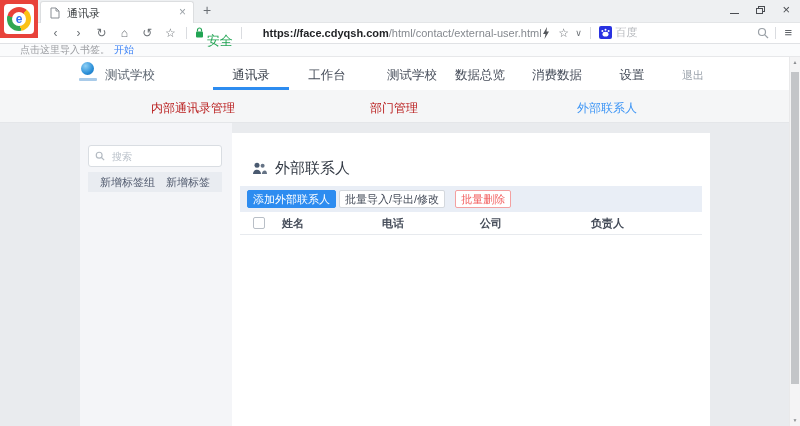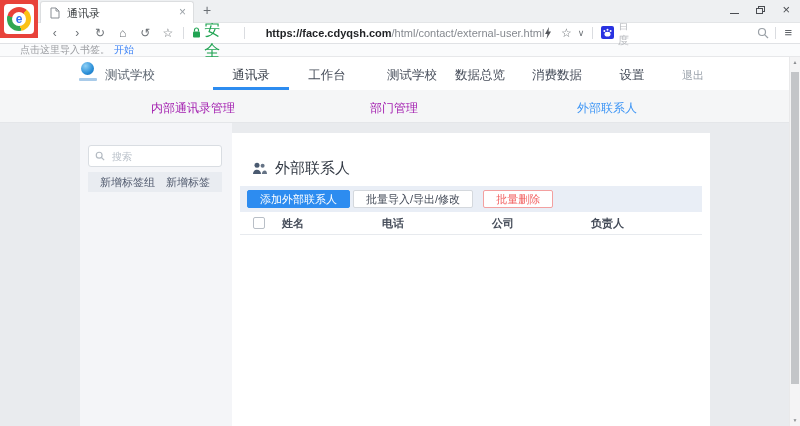--- a/index.html
+++ b/index.html
@@ -24,21 +24,21 @@
   .win-min { width:9px; height:1px; background:#4a4d52; margin-top:6px; }
   .win-restore { width:9px; height:8px; position:relative; }
   .win-restore::before { content:""; position:absolute; right:0; top:0; width:5px; height:4px; border:1px solid #4a4d52; }
   .win-restore::after { content:""; position:absolute; left:0; bottom:0; width:5px; height:4px; border:1px solid #4a4d52; background:#eef0f2; }
   .win-close { font-size:13px; line-height:10px; color:#4a4d52; }
 
   .addrbar { position:absolute; top:22px; left:0; right:0; height:21px; background:#fff; border-bottom:1px solid #e0e2e5; z-index:29;
       display:flex; align-items:center; font-size:12px; color:#6b7075; }
   .nav-glyph { width:23px; text-align:center; font-size:12px; color:#6b7075; cursor:pointer; }
   .divider { width:1px; height:12px; background:#dadce0; margin:0 4px; }
-  .secure { color:#21a453; font-size:16px; margin:16px 4px 0 3px; }
+  .secure { color:#21a453; font-size:13px; margin:16px 4px 0 3px; }
   .url { font-size:11px; white-space:nowrap; }
   .url .host { color:#1f2124; font-weight:bold; }
   .url .path { color:#85898f; }
   .grow { flex:1; }
   .baidu-label { font-size:11px; color:#b9bcc0; margin-left:4px; }
   .searchpad { width:118px; }
   .menu-glyph { font-size:13px; color:#5f6368; margin:0 8px 0 4px; }
 
   .bookmarkbar { position:absolute; top:44px; left:0; right:0; height:12px; background:#fafbfc; border-bottom:1px solid #e7e8ea; z-index:28;
       display:flex; align-items:center; padding-left:20px; font-size:10px; color:#9b9da1; }
@@ -50,47 +50,47 @@
   .school-logo .globe { position:absolute; left:2px; top:0; width:13px; height:13px; border-radius:50%;
       background:radial-gradient(circle at 35% 30%, #8fd0f5, #2a8fd8 60%, #1268b3); }
   .school-logo .tagline { position:absolute; left:0; top:16px; width:18px; height:3px; background:#a9cbe9; border-radius:1px; }
   .school-name { position:absolute; left:105px; top:10px; font-size:12.5px; color:#5c6570; }
   .nav-item { position:absolute; top:10px; transform:translateX(-50%); font-size:12.5px; color:#454c59; cursor:pointer; }
   .nav-item.active { color:#333a45; }
   .nav-logout { position:absolute; top:11px; transform:translateX(-50%); font-size:11px; color:#9aa2ab; cursor:pointer; }
   .nav-underline { position:absolute; bottom:0; left:213px; width:76px; height:3px; background:#2d8cf0; }
 
   .subnav { position:absolute; top:90px; left:0; right:0; height:32px; background:#f5f6f7; border-bottom:1px solid #e4e6e9; z-index:5; }
-  .subnav-item { position:absolute; top:10px; transform:translateX(-50%); font-size:12px; color:#a21caf; cursor:pointer; }
+  .subnav-item { position:absolute; top:10px; transform:translateX(-50%); font-size:12px; color:#b91c1c; cursor:pointer; }
   .subnav-item.active { color:#3d95f5; }
 
   .sidebar { position:absolute; left:80px; top:123px; width:152px; bottom:0; background:#f4f5f8; z-index:4; }
   .side-search { position:absolute; left:8px; right:10px; top:22px; height:20px; background:#fff; border:1px solid #d9dde2; border-radius:3px;
       display:flex; align-items:center; padding:0 6px; }
   .side-search input { border:none; outline:none; width:100%; font-size:10px; color:#555; margin-left:5px; background:transparent;
       font-family:"Liberation Sans", sans-serif; }
   .side-search input::placeholder { color:#b9c0c9; }
   .tagstrip { position:absolute; left:8px; right:10px; top:49px; height:20px; background:#e9ecf1; display:flex; align-items:center;
       justify-content:space-between; padding:0 12px; }
   .tagstrip span { font-size:11px; color:#515a6e; cursor:pointer; }
 
   .main-panel { position:absolute; left:232px; top:133px; width:478px; bottom:0; background:#fff; z-index:4; }
   .panel-title { position:absolute; top:26px; left:20px; display:flex; align-items:center; gap:8px; }
   .panel-title .txt { font-size:15px; color:#333a45; }
   .btnstrip { position:absolute; top:53px; left:8px; right:8px; height:26px; background:#e9eef6; display:flex; align-items:center;
       padding-left:7px; gap:3px; }
-  .btnstrip button { font-size:11px; height:18px; line-height:16px; padding:0 12px; border-radius:2px; cursor:pointer;
+  .btnstrip button { font-size:11px; height:18px; line-height:16px; padding:0 5px; border-radius:2px; cursor:pointer;
       font-family:"Liberation Sans", sans-serif; }
   .btn-add { background:#2d8cf0; border:1px solid #2d8cf0; color:#fff; }
   .btn-io { background:#fff; border:1px solid #d4d8dd; color:#454c59; }
   .btn-del { background:#fff; border:1px solid #f3a0a0; color:#f25e5e; margin-left:7px; }
   .thead { position:absolute; top:79px; left:8px; right:8px; height:22px; border-bottom:1px solid #e7eaee; }
   .thead .cb { position:absolute; left:13px; top:5px; width:10px; height:10px; border:1px solid #b9bfc7; border-radius:2px; background:#fff; cursor:pointer; }
   .thead .th { position:absolute; top:4px; font-size:11px; font-weight:bold; color:#454c59; }
-  .th-name { left:42px; } .th-phone { left:142px; } .th-company { left:240px;margin-left:12px; } .th-owner { left:351px; }
+  .th-name { left:42px; } .th-phone { left:142px; } .th-company { left:240px; } .th-owner { left:351px; }
 
   
   .scrollbar { position:absolute; right:0; top:56px; width:10px; bottom:0; background:#f4f4f5; border-left:1px solid #e9e9ea; z-index:25; }
   .sb-arrow { position:absolute; left:0; width:10px; text-align:center; font-size:5px; color:#8b8e92; }
   .sb-up { top:3px; } .sb-down { bottom:3px; }
   .sb-thumb { position:absolute; left:1px; top:16px; width:8px; height:312px; background:#c3c5c8; }
 
   svg { display:block; }
 </style>
 </head>

